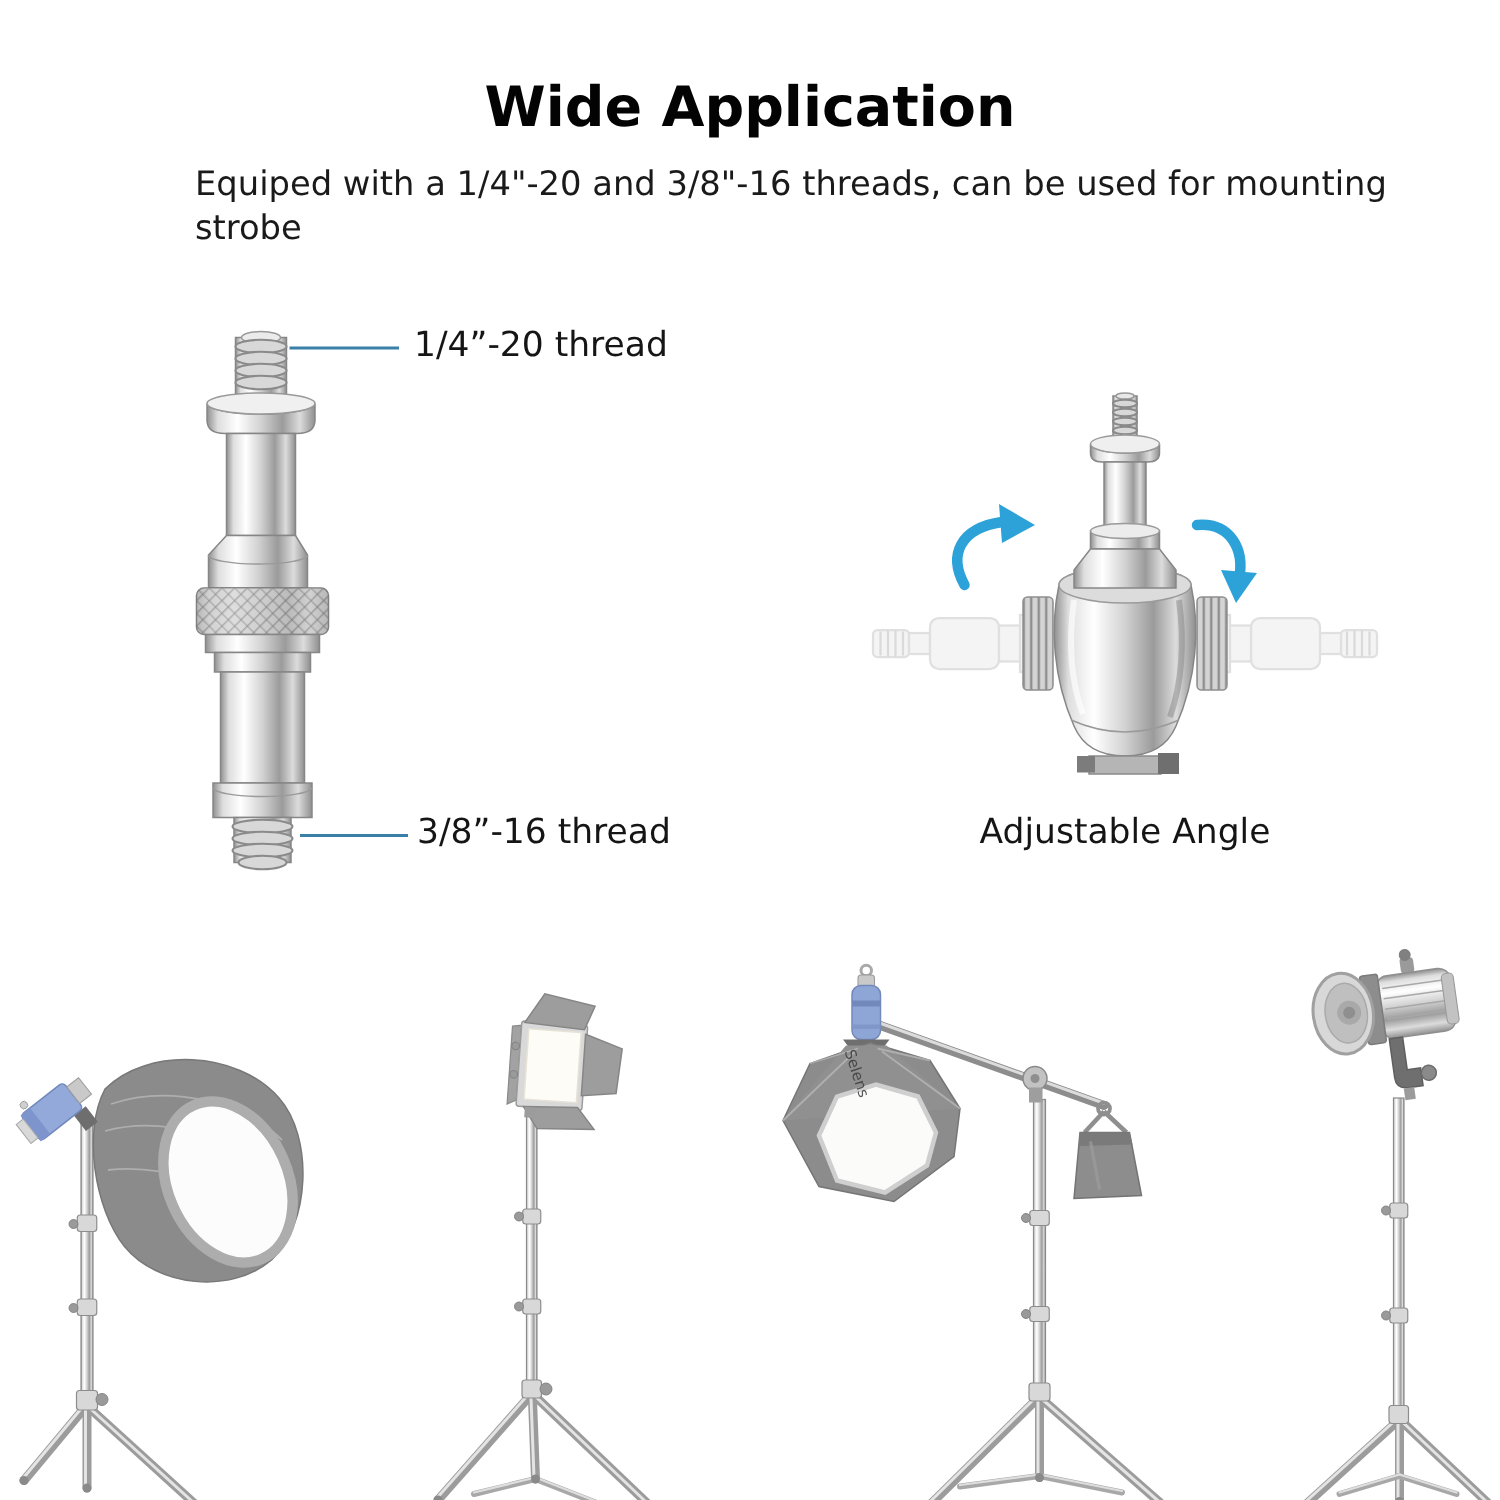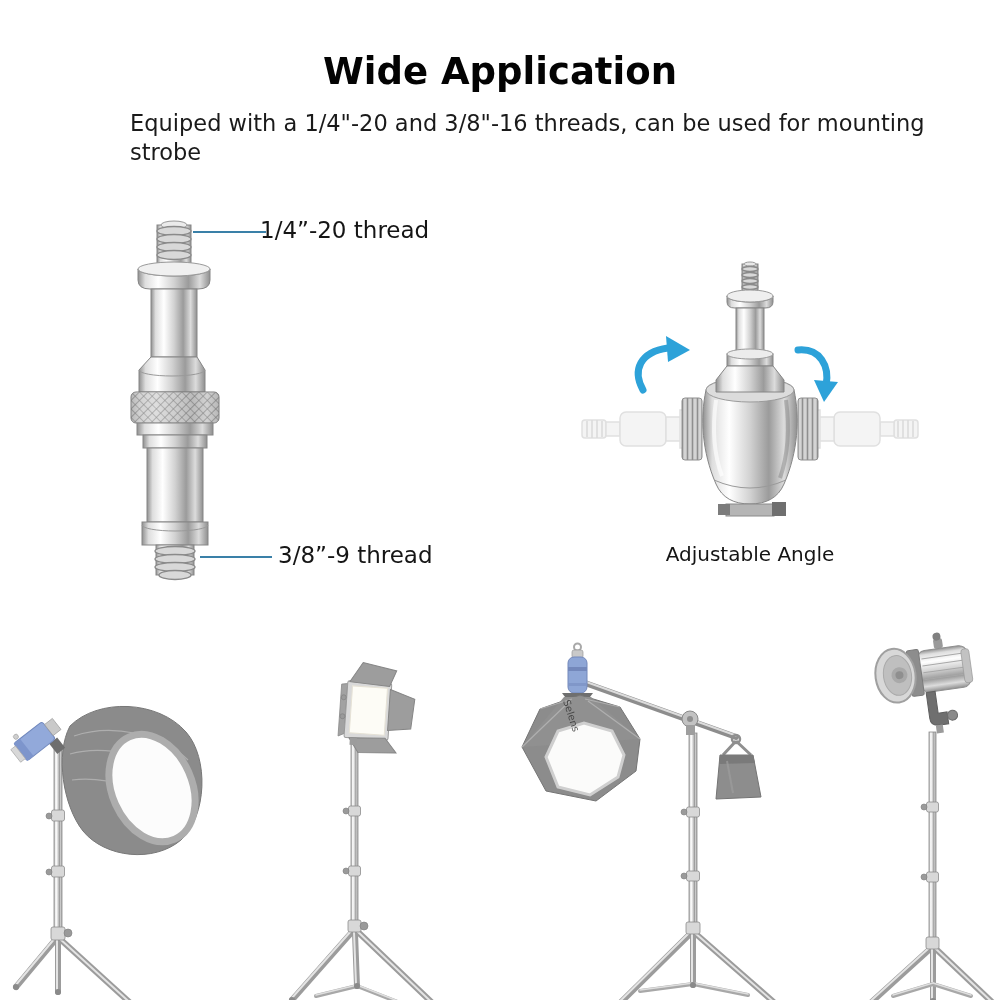--- a/index.html
+++ b/index.html
@@ -5,21 +5,21 @@
   html,body{margin:0;padding:0;background:#ffffff;}
   .canvas{position:relative;width:1000px;height:1000px;background:#ffffff;overflow:hidden;
           font-family:"DejaVu Sans","Liberation Sans",sans-serif;color:#141414;margin-top:24px;}
   .title{position:absolute;top:1px;left:0;width:1000px;text-align:center;
          font-size:37px;font-weight:700;color:#030303;}
   .intro{position:absolute;left:130px;top:62px;width:800px;font-size:22.5px;line-height:29px;color:#1a1a1a;}
   .intro span{display:block;}
   .callout-line{position:absolute;height:2px;background:#3a80a8;}
   .callout-text{position:absolute;font-size:23px;color:#151515;white-space:nowrap;}
   .adj-label{position:absolute;left:580px;top:518px;width:340px;text-align:center;
-             font-size:20px;color:#151515;}
+             font-size:23px;color:#151515;}
   svg.illus{position:absolute;overflow:visible;}
   .pole{fill:url(#gChrome);stroke:#8a8a8a;stroke-width:0.8;}
   .chrome{fill:url(#gChrome);stroke:#868686;stroke-width:1;}
   .chromeV{fill:url(#gChromeV);stroke:#8f8f8f;stroke-width:1;}
   .ridge{fill:#d8d8d8;stroke:#8a8a8a;stroke-width:1.4;}
   .legD{stroke:#9c9c9c;stroke-width:6;stroke-linecap:round;fill:none;}
   .legL{stroke:#e4e4e4;stroke-width:2;stroke-linecap:round;fill:none;}
   .brace{stroke:#a8a8a8;stroke-width:4;stroke-linecap:round;fill:none;}
   .braceL{stroke:#dedede;stroke-width:1.5;stroke-linecap:round;fill:none;}
   .clamp{fill:#d8d8d8;stroke:#8d8d8d;stroke-width:0.8;}
@@ -106,24 +106,24 @@
     <g>
       <rect x="30" y="327" width="38" height="30" class="chrome"></rect>
       <ellipse cx="49" cy="333" rx="20" ry="4.5" class="ridge"></ellipse>
       <ellipse cx="49" cy="341" rx="20" ry="4.5" class="ridge"></ellipse>
       <ellipse cx="49" cy="349" rx="20" ry="4.5" class="ridge"></ellipse>
       <ellipse cx="49" cy="357" rx="16" ry="4.5" class="ridge"></ellipse>
     </g>
   </svg>
 
   <div class="callout-line" style="left:193px;top:207px;width:73px"></div>
-  <div class="callout-text" style="left:260px;top:193px">1/4”-20 thread</div>
+  <div class="callout-text" style="left:276px;top:193px">1/4”-20 thread</div>
 
   <div class="callout-line" style="left:200px;top:532px;width:72px"></div>
-  <div class="callout-text" style="left:278px;top:518px">3/8”-9 thread</div>
+  <div class="callout-text" style="left:278px;top:518px">3/8”-16 thread</div>
 
   <svg class="illus" style="left:580px;top:226px" width="340" height="292" viewBox="0 0 340 292">
 
     <g opacity="0.55">
       <g id="ghostArmL" fill="#ececec" stroke="#c7c7c7" stroke-width="1.5">
         <rect x="2" y="170" width="24" height="18" rx="3"></rect>
         <line x1="7" y1="171" x2="7" y2="187" stroke="#bdbdbd"></line>
         <line x1="12" y1="170" x2="12" y2="188" stroke="#bdbdbd"></line>
         <line x1="17" y1="170" x2="17" y2="188" stroke="#bdbdbd"></line>
         <line x1="22" y1="171" x2="22" y2="187" stroke="#bdbdbd"></line>

